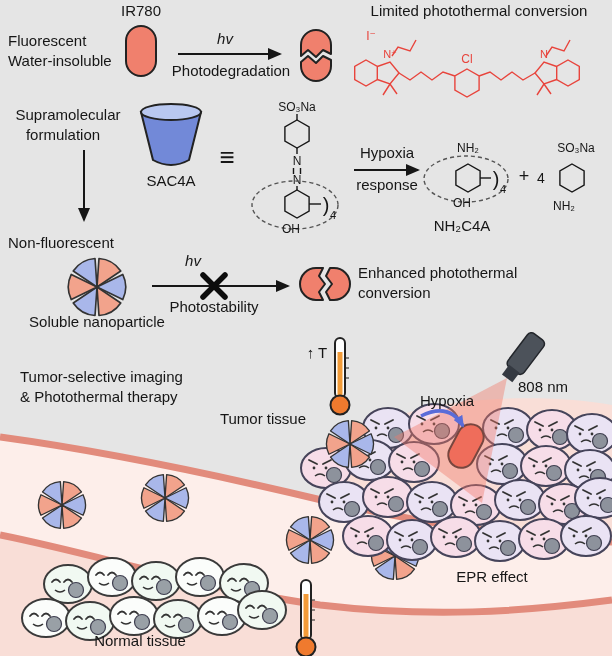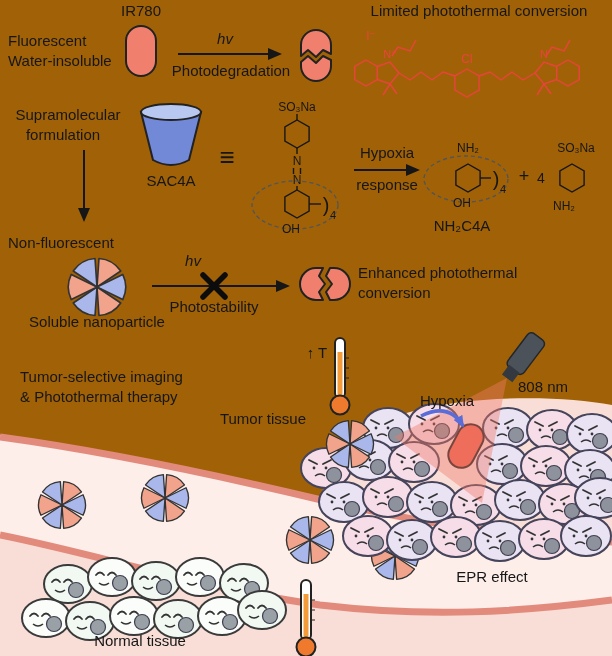--- a/index.html
+++ b/index.html
@@ -1,16 +1,16 @@
 <!DOCTYPE html>
 <html><head>
 <meta charset="utf-8">
 <style>
   html,body{margin:0;padding:0;background:#ffffff;}
-  .fig{position:relative;width:612px;height:656px;background:#a16207;overflow:hidden;}
+  .fig{position:relative;width:612px;height:656px;background:#e5e5e5;overflow:hidden;}
   svg text{font-family:"Liberation Sans","DejaVu Sans",sans-serif;fill:#161616;}
   .f11{font-size:11px}.f12{font-size:12px}.f14{font-size:14px}
   .f15{font-size:15px}.f18{font-size:18px}.f20{font-size:20px}.f26{font-size:26px}
   .it{font-style:italic}
   .red{fill:#e8443c}
   .mid{text-anchor:middle}
 </style>
 </head>
 <body>
 

